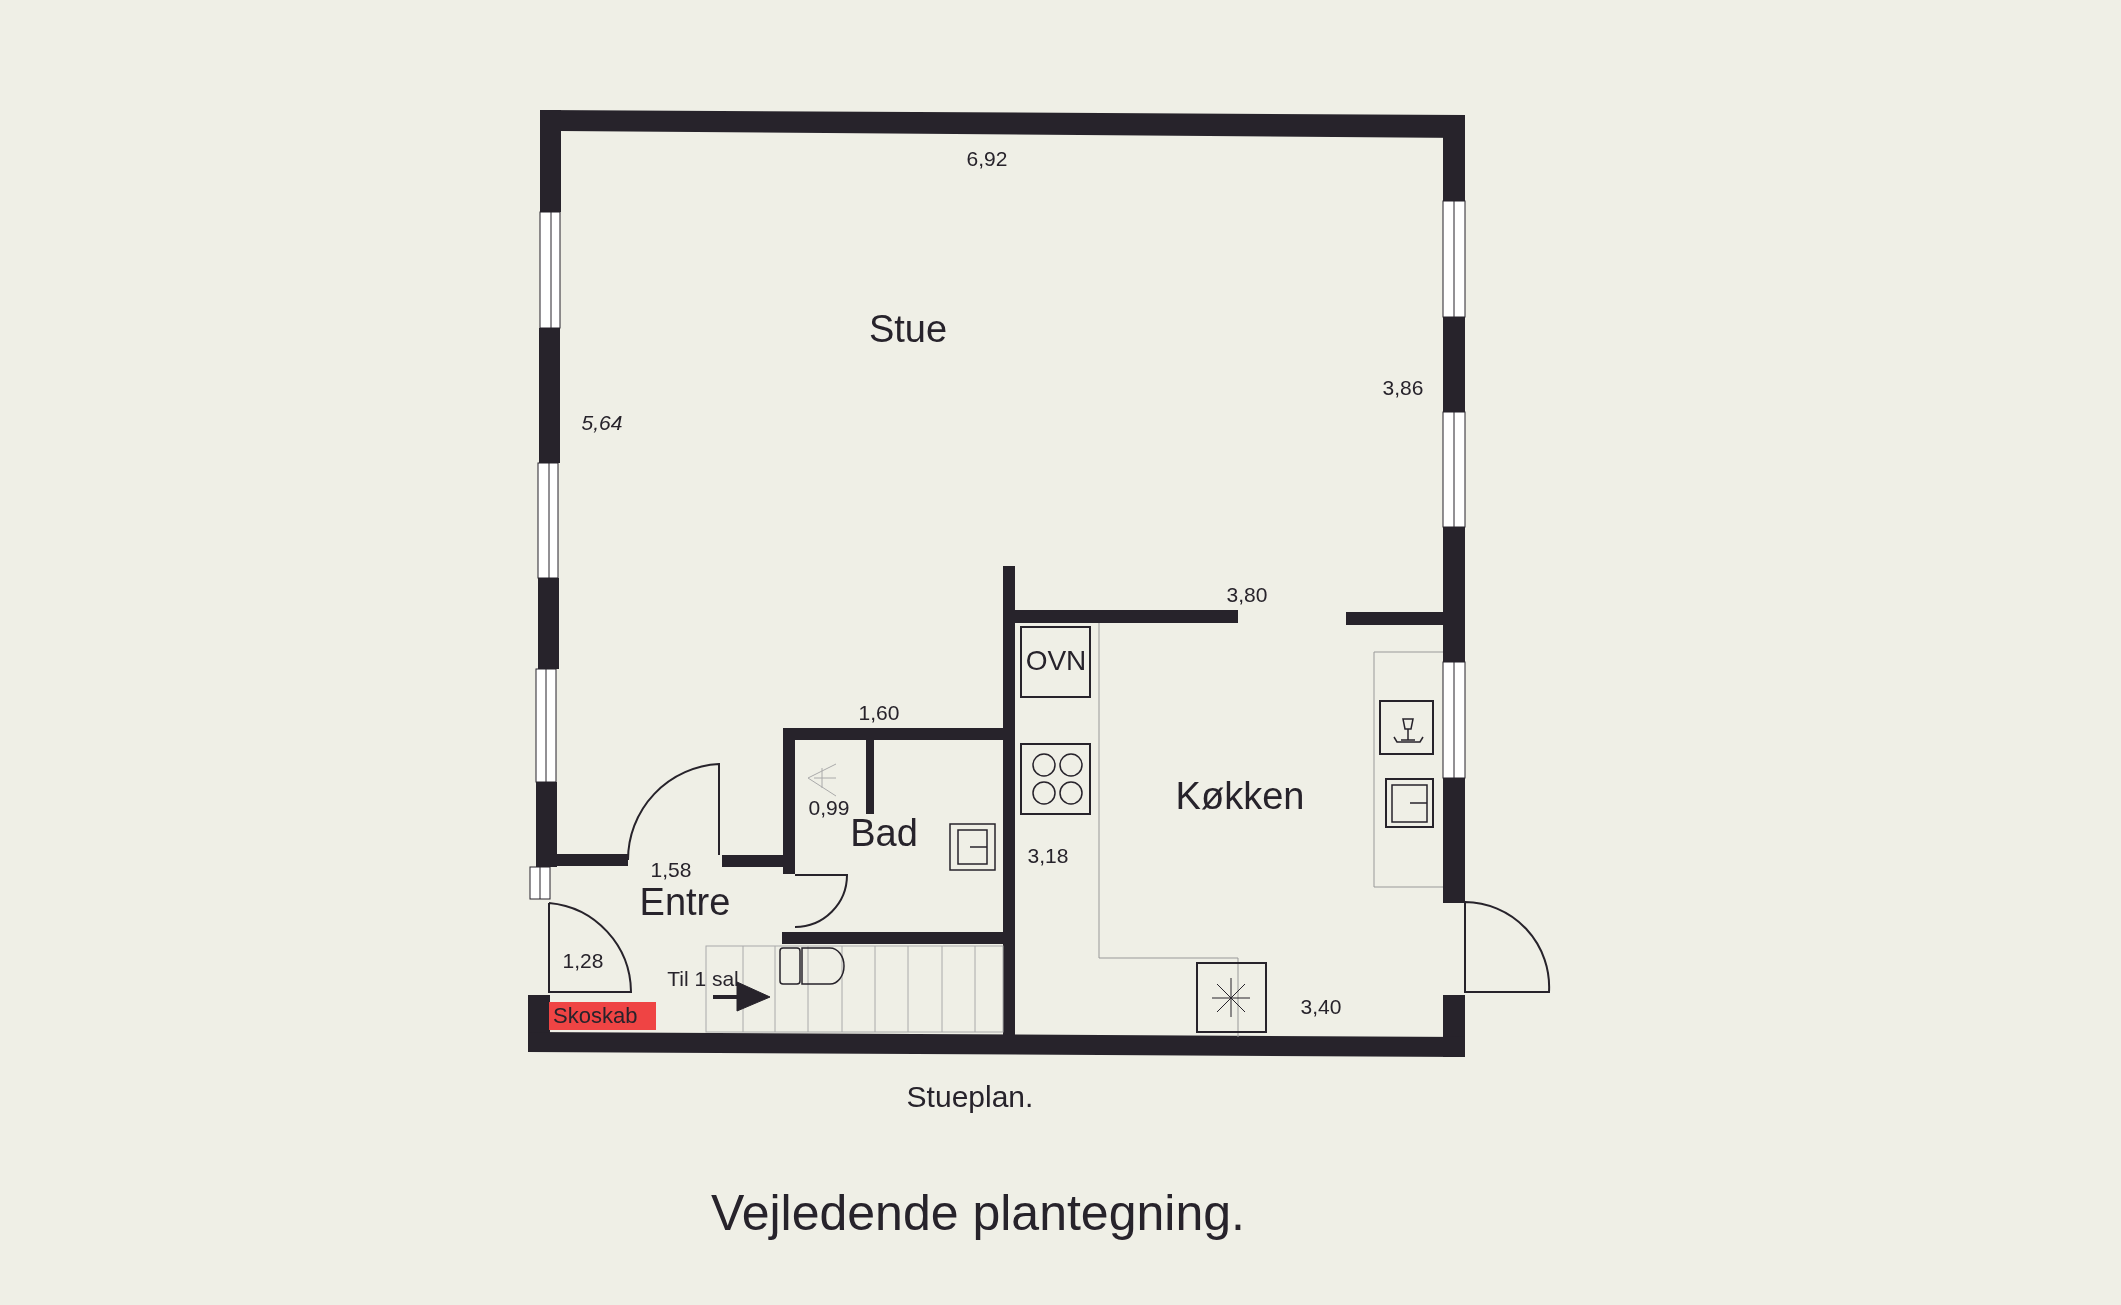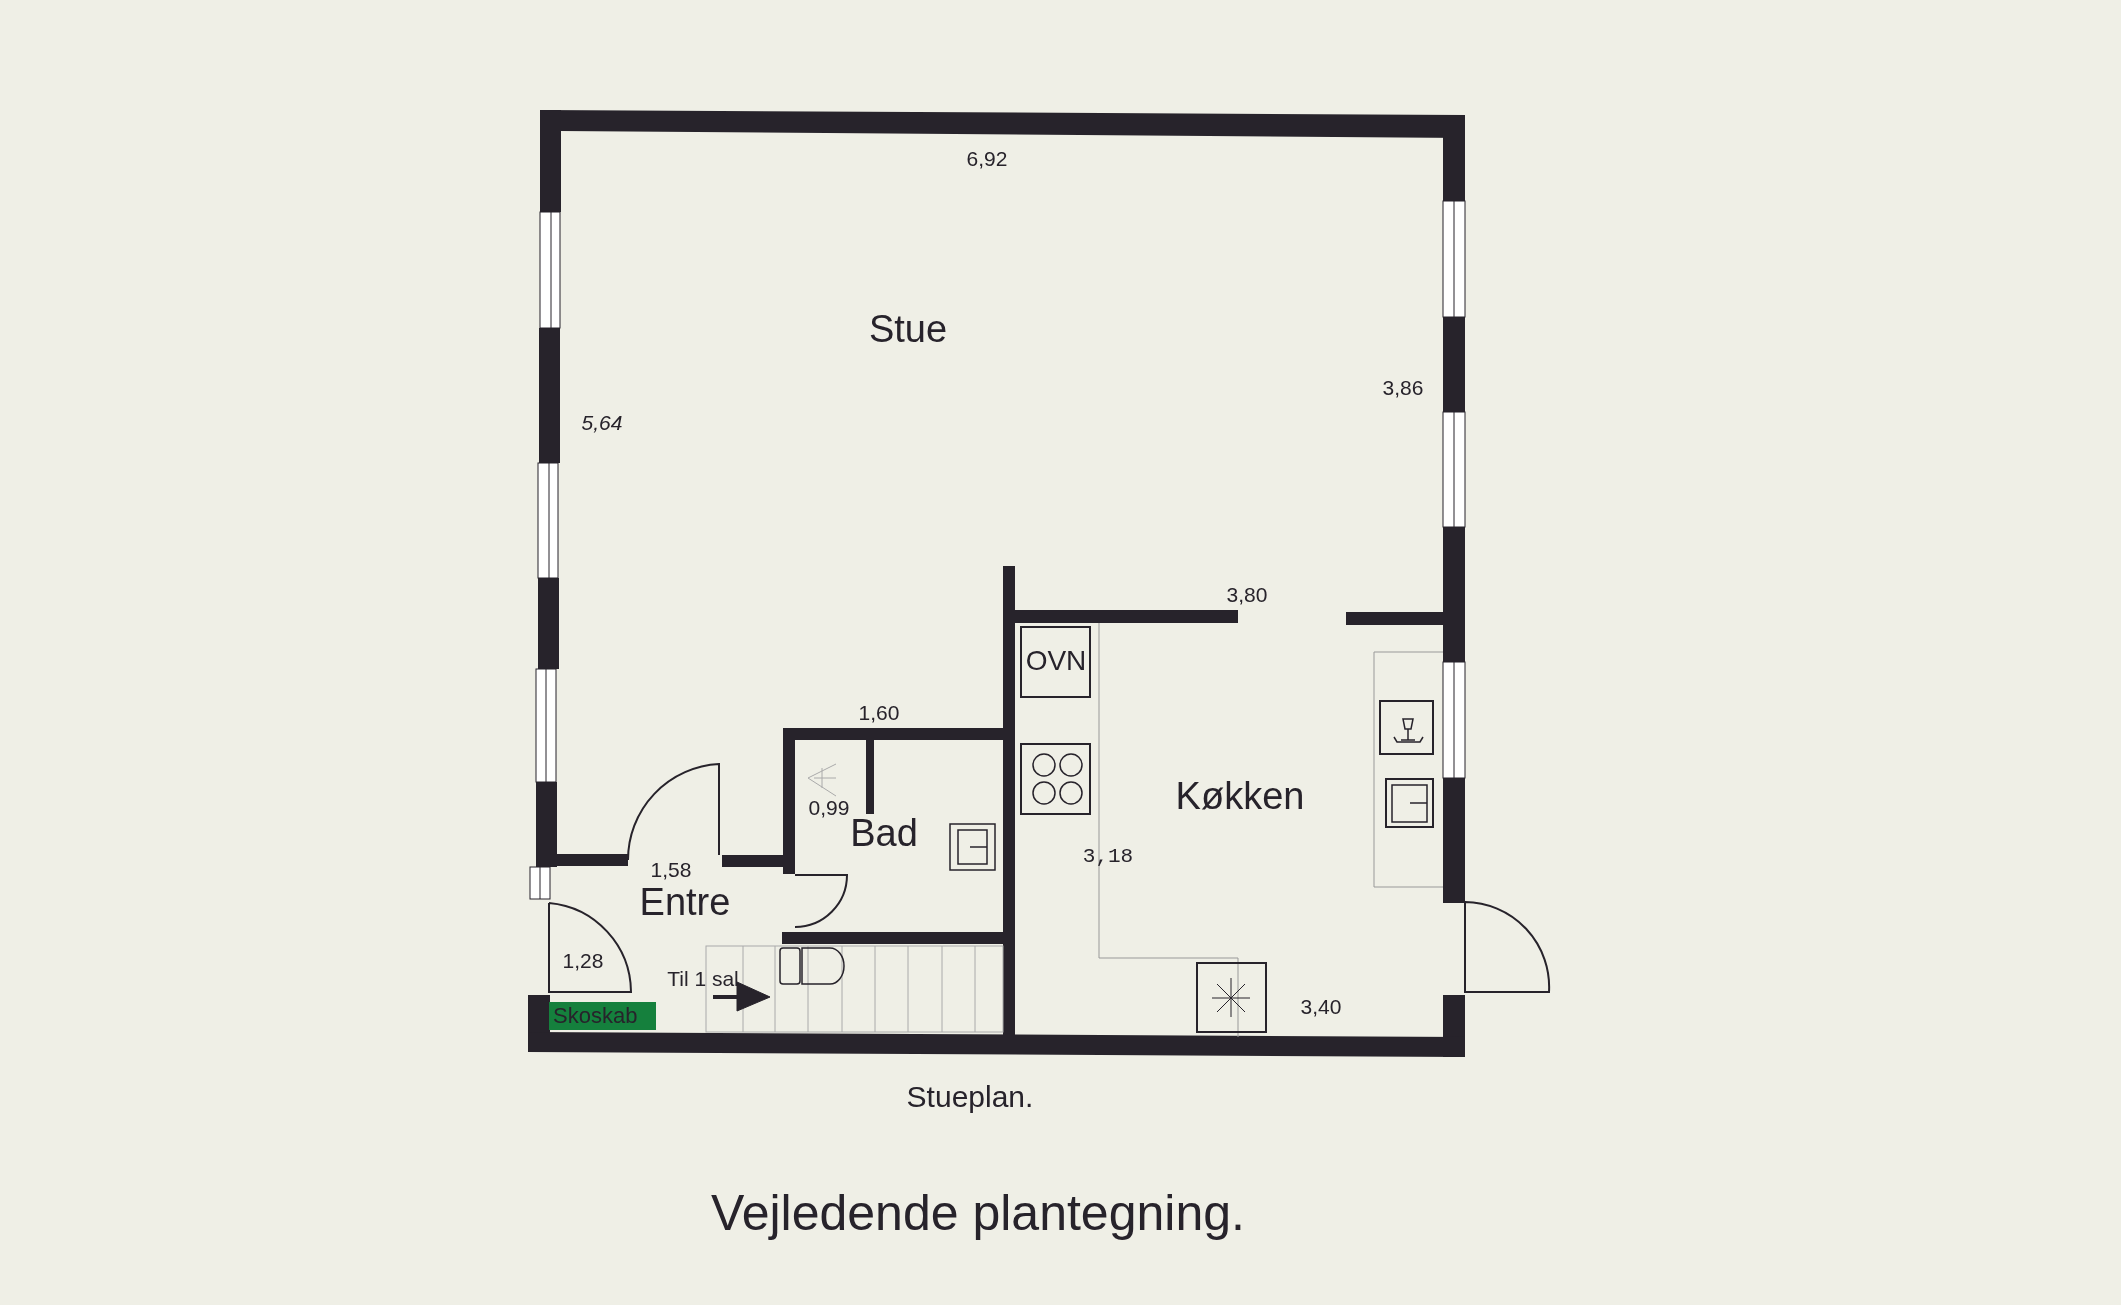--- a/index.html
+++ b/index.html
@@ -12,21 +12,21 @@
     position: relative;
   }
   #plan-svg { position: absolute; left: 0; top: 0; }
   .lbl { position: absolute; white-space: nowrap; transform: translate(-50%, -50%); }
   .room { font-size: 38px; }
   .dim { font-size: 21px; }
   .small { font-size: 21px; }
   .ovn { font-size: 28px; }
   .skoskab {
     position: absolute; left: 549px; top: 1002px; width: 107px; height: 28px;
-    background: #15803d; font-size: 22px; line-height: 28px; padding-left: 4px; box-sizing: border-box;
+    background: #ef4444; font-size: 22px; line-height: 28px; padding-left: 4px; box-sizing: border-box;
   }
   .caption1 { font-size: 30px; }
   .caption2 { font-size: 50px; }
 </style>
 </head>
 <body>
 
 <svg id="plan-svg" width="2121" height="1305" viewBox="0 0 2121 1305">
 
   <g fill="#27232b">
@@ -155,21 +155,21 @@
 <div class="lbl room" style="left:1240px; top:796px;">Køkken</div>
 <div class="lbl room" style="left:884px; top:833px;">Bad</div>
 <div class="lbl room" style="left:685px; top:902px;">Entre</div>
 
 <div class="lbl dim" style="left:987px; top:159px;">6,92</div>
 <div class="lbl dim" style="left:602px; top:423px;font-style:italic;">5,64</div>
 <div class="lbl dim" style="left:1403px; top:388px;">3,86</div>
 <div class="lbl dim" style="left:1247px; top:595px;">3,80</div>
 <div class="lbl dim" style="left:879px; top:713px;">1,60</div>
 <div class="lbl dim" style="left:829px; top:808px;">0,99</div>
-<div class="lbl dim" style="left:1108px; top:856px;font-family:Liberation Mono, monospace;">3,18</div>
+<div class="lbl dim" style="left:1048px; top:856px;">3,18</div>
 <div class="lbl dim" style="left:671px; top:870px;">1,58</div>
 <div class="lbl dim" style="left:583px; top:961px;">1,28</div>
 <div class="lbl dim" style="left:1321px; top:1007px;">3,40</div>
 
 <div class="lbl ovn" style="left:1056px; top:661px;">OVN</div>
 <div class="lbl small" style="left:703px; top:979px;">Til 1 sal</div>
 <div class="skoskab">Skoskab</div>
 
 <div class="lbl caption1" style="left:970px; top:1097px;">Stueplan.</div>
 <div class="lbl caption2" style="left:978px; top:1213px;">Vejledende plantegning.</div>

